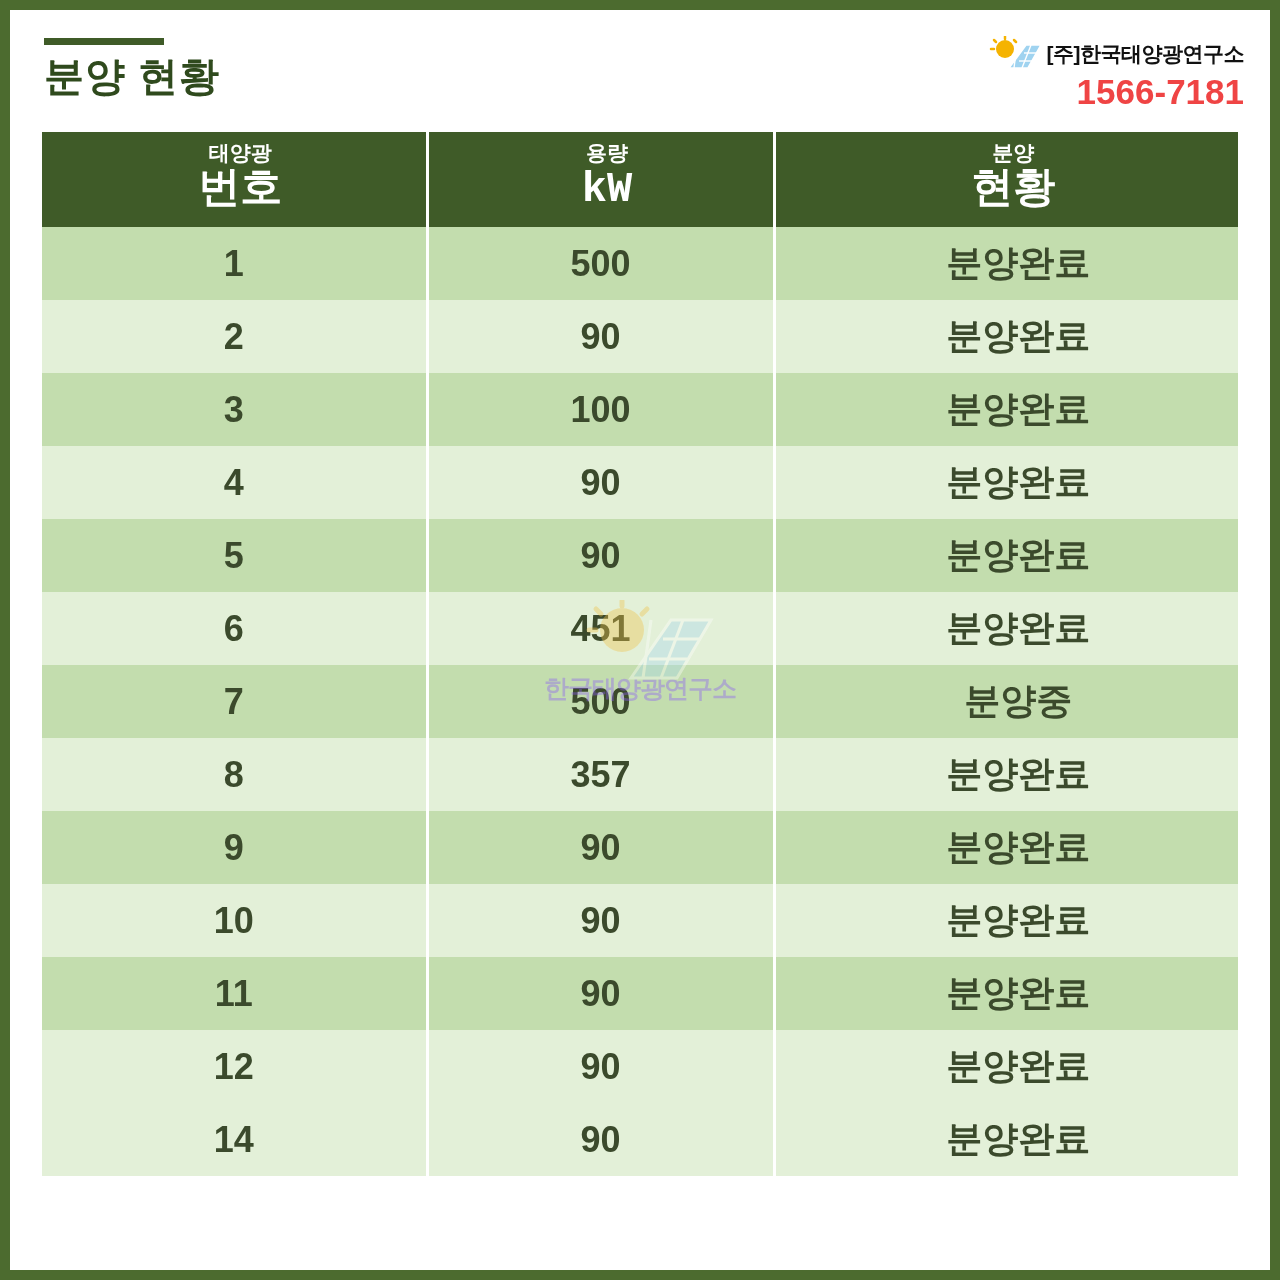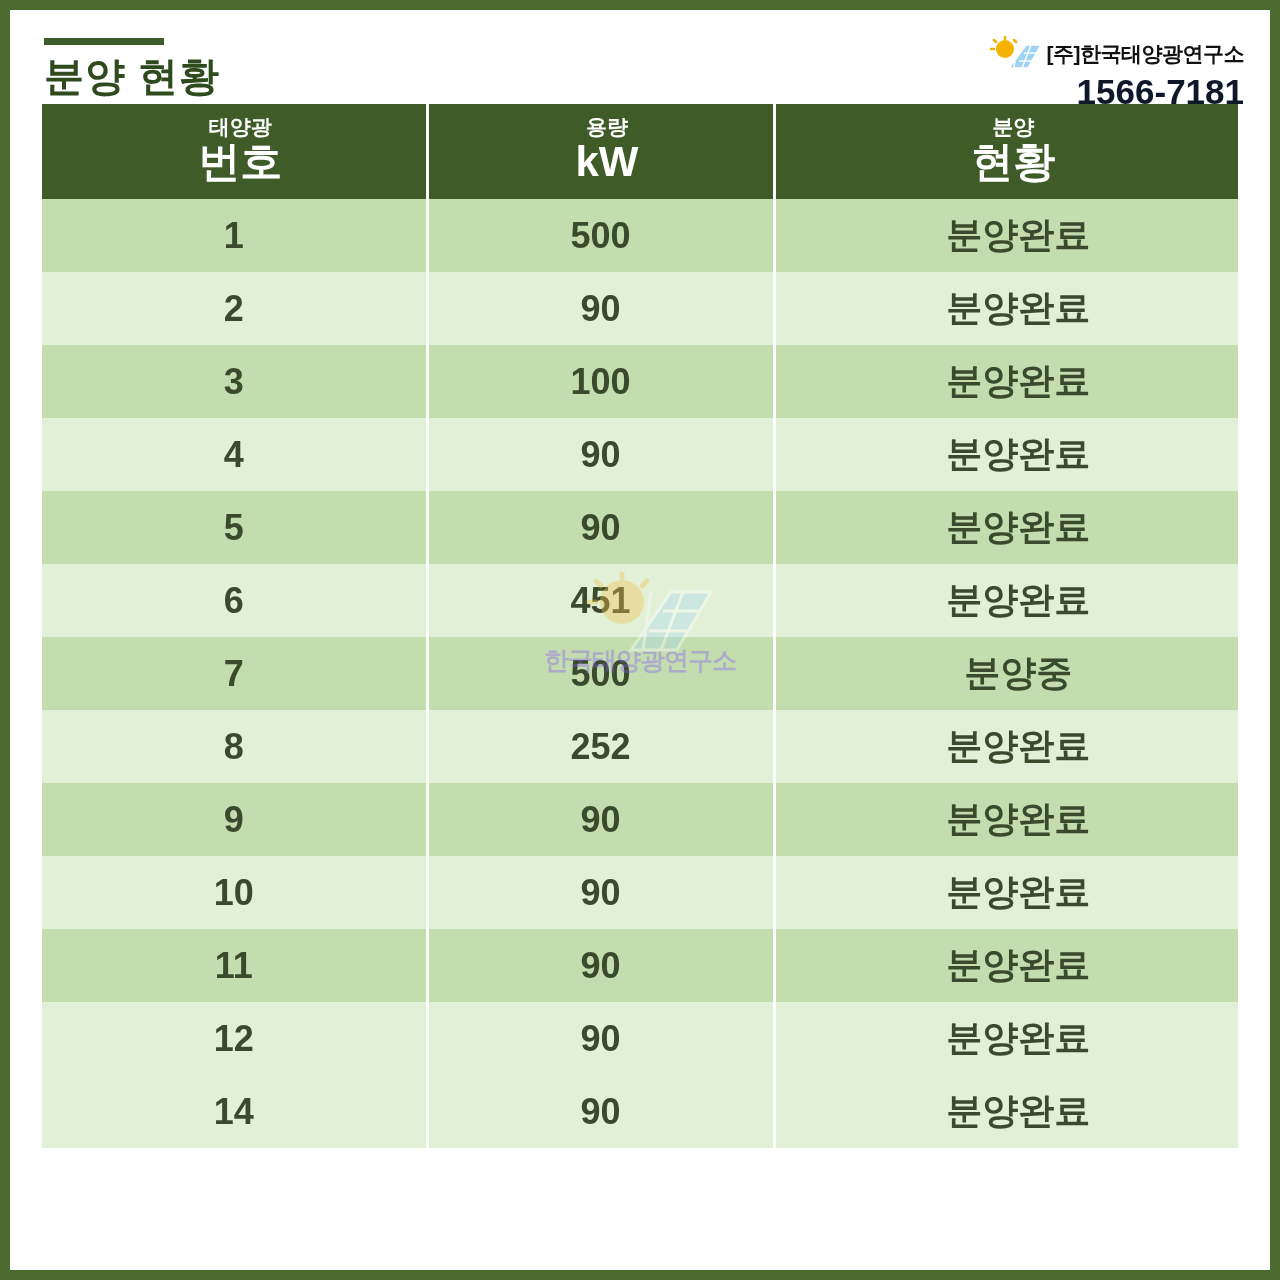--- a/index.html
+++ b/index.html
@@ -18,21 +18,21 @@
     width: 1280px;
     height: 1280px;
     box-sizing: border-box;
     border: 10px solid #4c6b2f;
     background: #ffffff;
     overflow: hidden;
   }
   
   .header {
     position: relative;
-    height: 94px;
+    height: 122px;
     padding: 0 32px;
     box-sizing: border-box;
   }
   .title-block {
     position: absolute;
     left: 34px;
     top: 28px;
   }
   .title-rule {
     width: 120px;
@@ -67,41 +67,42 @@
   }
   .brand-name {
     font-size: 21px;
     font-weight: bold;
     color: #111111;
     letter-spacing: -0.5px;
   }
   .brand-phone {
     font-size: 35px;
     font-weight: bold;
-    color: #0f172a;
+    color: #ef4444;
     letter-spacing: 0px;
     margin-top: 2px;
     line-height: 1;
   }
   
   .table-wrap {
     position: relative;
     margin: 0 32px;
   }
   table.listing {
     border-collapse: collapse;
     width: 1196px;
     table-layout: fixed;
   }
   table.listing th {
     background: #3f5b28;
     color: #ffffff;
     padding: 10px 0 14px 13px;
     border-right: 3px solid #ffffff;
     vertical-align: middle;
+    font-family: Liberation Mono, monospace;
   }
   table.listing th:last-child { border-right: none; }
   .th-sub {
     font-size: 21px;
     font-weight: bold;
     line-height: 1.2;
   }
   .th-main {
     font-size: 42px;
     font-weight: bold;
@@ -264,21 +265,21 @@
             <td class="kw-hl">451</td>
             <td class="status-done">분양완료</td>
           </tr>
           <tr class="row-a">
             <td>7</td>
             <td class="kw-hl">500</td>
             <td class="status-open">분양중</td>
           </tr>
           <tr class="row-b">
             <td>8</td>
-            <td class="kw-hl">252</td>
+            <td class="kw-hl">357</td>
             <td class="status-done">분양완료</td>
           </tr>
           <tr class="row-a">
             <td>9</td>
             <td>90</td>
             <td class="status-done">분양완료</td>
           </tr>
           <tr class="row-b">
             <td>10</td>
             <td>90</td>

